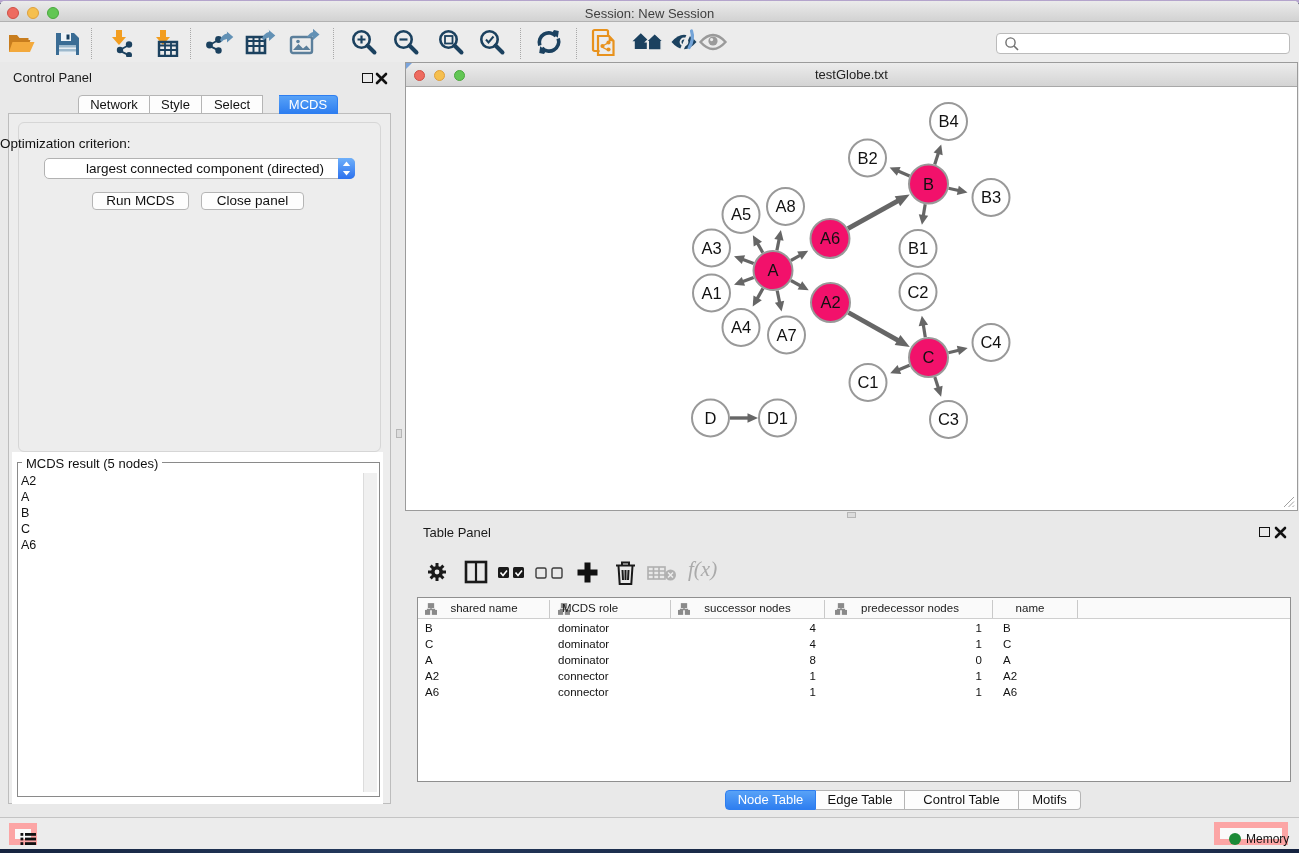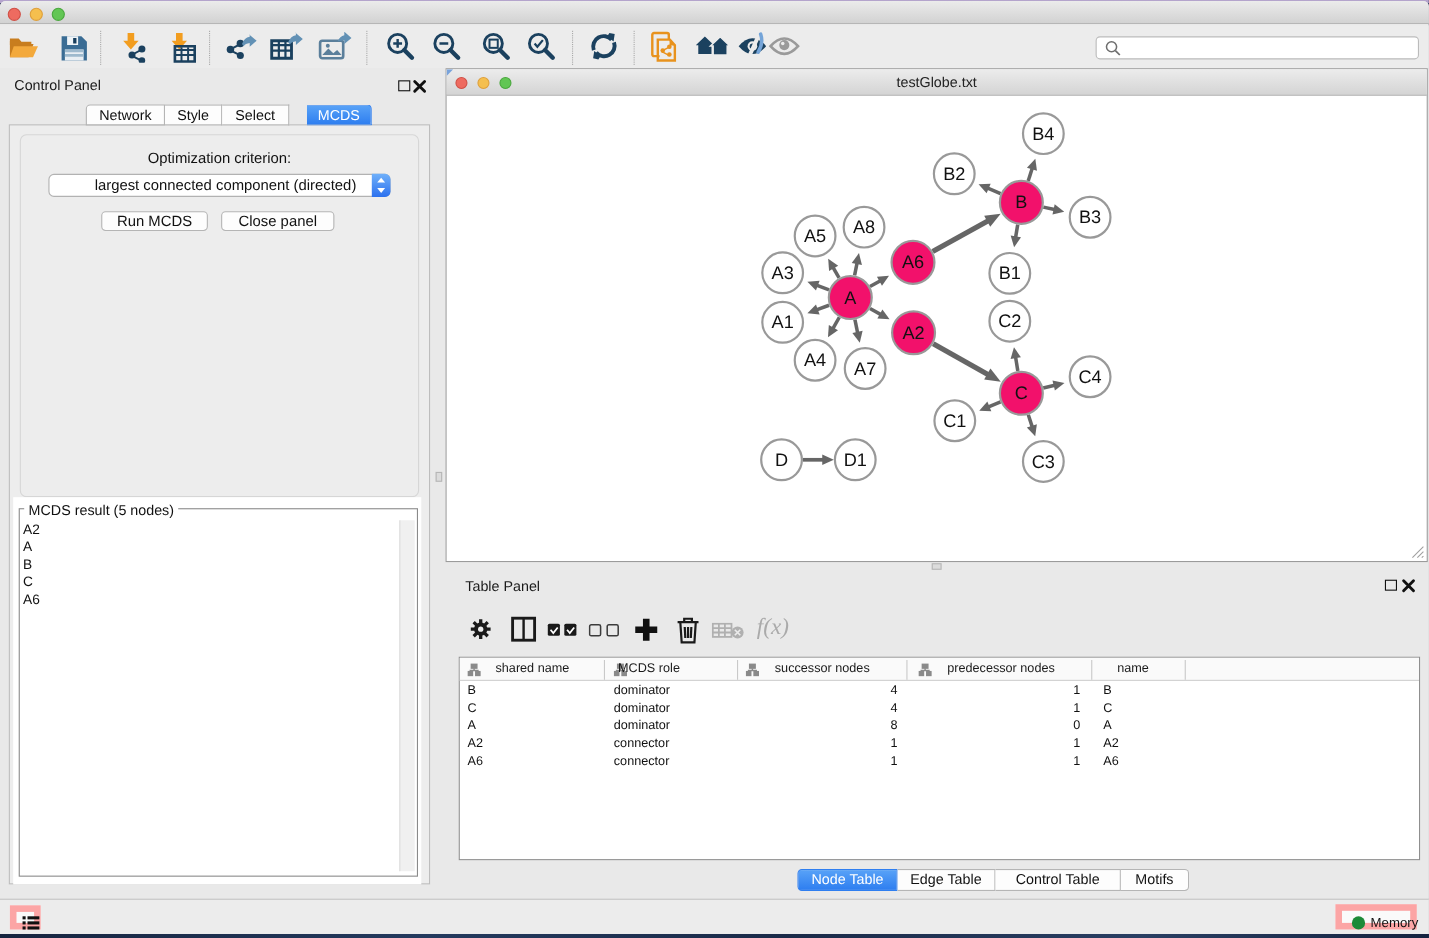--- a/index.html
+++ b/index.html
@@ -36,21 +36,21 @@
   .tab { border:1px solid #b5b5b5; background:#fdfdfd; color:#111;
     font-size:13px; text-align:center; line-height:17px; height:19px;
     border-left:none; }
   .tab.first { border-left:1px solid #b5b5b5; border-radius:4px 0 0 0; }
   .tab.last { border-radius:0 4px 0 0; }
   .tab.sel { background:linear-gradient(#58a2f7,#2e7ef0); color:#fff; border-color:#2e7ef0;margin-left:16px; }
   #cp-box { left:8px; top:113px; width:383px; height:691px;
     border:1px solid #bdbdbd; background:#ededed; }
   #cp-inner { left:18px; top:122px; width:363px; height:330px;
     border:1px solid #d6d6d6; border-radius:6px; }
-  #optlabel { left:0; top:136px; width:399px; text-align:center;
+  #optlabel { left:0; top:136px; width:399px; 
     font-size:13.5px; color:#111; }
   #dropdown { left:44px; top:158px; width:311px; height:21px; background:#fff;
     border:1px solid #b2b2b2; border-radius:5px; font-size:13.5px; color:#111;
     line-height:19px; padding-left:11px;text-align:center; }
   #dropbtn { right:-1px; top:-1px; width:17px; height:21px; border-radius:0 5px 5px 0;
     background:linear-gradient(#6fb0fa,#2c71ee); position:absolute; }
   .pbtn { position:absolute; top:192px; height:18px; background:#fdfdfd;
     border:1px solid #b5b5b5; border-radius:4px; font-size:13.5px; color:#111;
     text-align:center; line-height:16px; }
   #resultbox { left:12px; top:452px; width:371px; height:352px; background:#fff; }
@@ -64,20 +64,21 @@
 </style>
 </head>
 <body>
 <div id="wallpaper" class="abs"></div>
 <div id="topstrip" class="abs"></div>
 <div id="mainwin" class="abs">
   <div id="titlebar" class="abs">
     <div class="tl abs" style="left:7px; background:#ee6b60; border:0.5px solid #d05046;"></div>
     <div class="tl abs" style="left:27px; background:#f5bf4e; border:0.5px solid #dfa03c;"></div>
     <div class="tl abs" style="left:47px; background:#62c654; border:0.5px solid #4aa83e;"></div>
+    <div id="titletext" class="abs">Session: New Session</div>
   </div>
   <div id="toolbar" class="abs">
     <div class="sep" style="left:91px"></div>
     <div class="sep" style="left:190px"></div>
     <div class="sep" style="left:333px"></div>
     <div class="sep" style="left:520px"></div>
     <div class="sep" style="left:576px"></div>
 
     <svg class="ticon" style="left:7px" width="29" height="28" viewBox="0 0 29 28">
       <path d="M2 6 h8 l2.5 3 h9 v3 h-19.5 z" fill="#c87d1e"></path>

